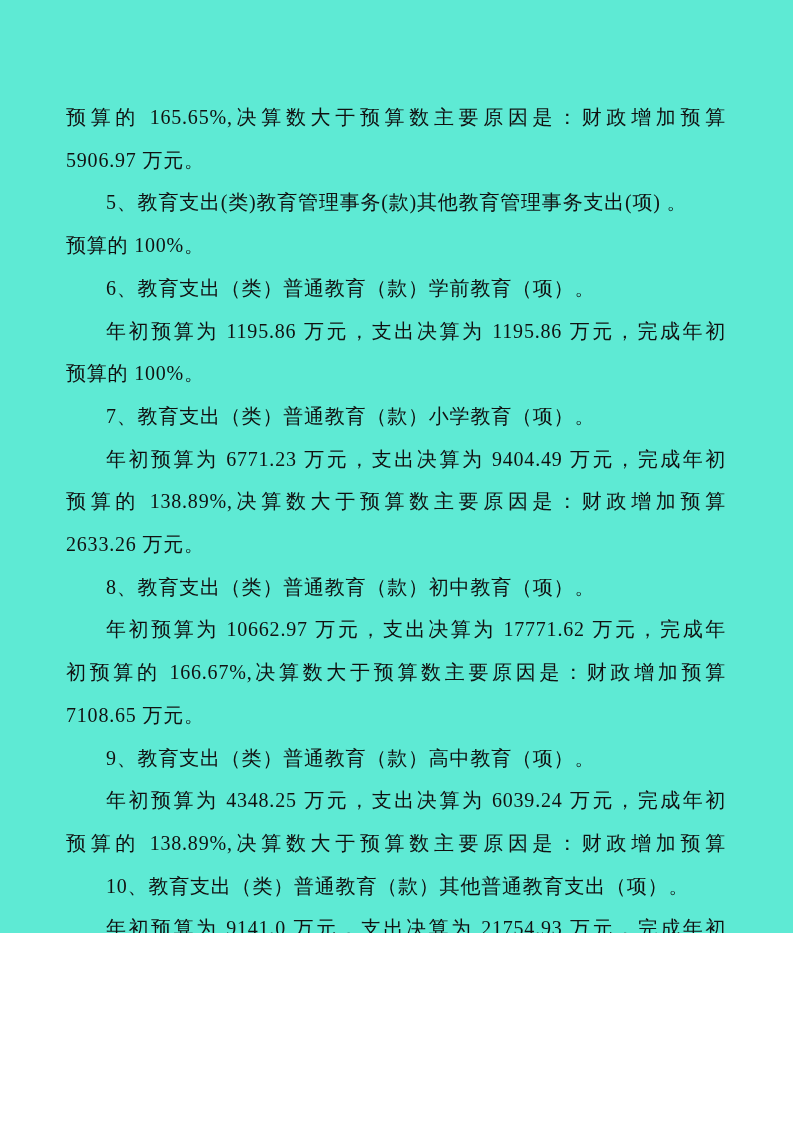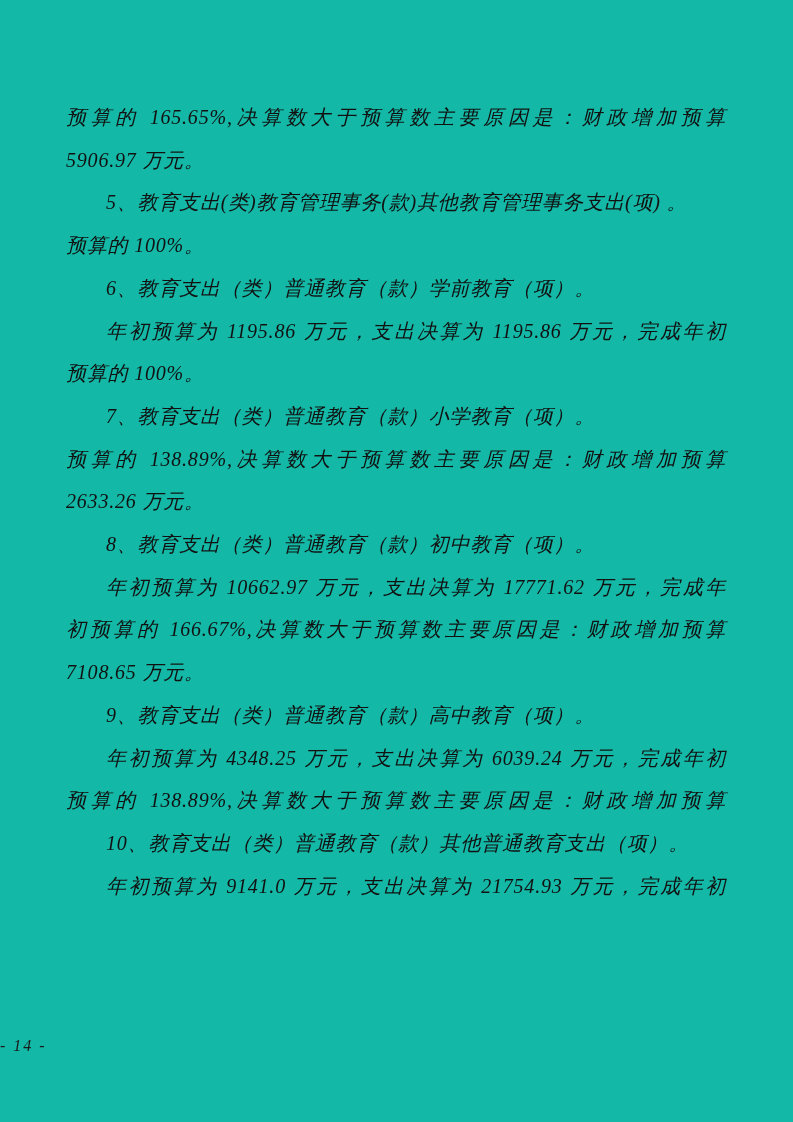--- a/index.html
+++ b/index.html
@@ -3,26 +3,25 @@
 <meta charset="utf-8">
 <style>
   html, body {
     margin: 0;
     padding: 0;
     background: #ffffff;
   }
   .page {
     position: relative;
     width: 793px;
-    height: 1122px;
-    background: #14b8a6;
+    height: 933px;
+    background: #5eead4;
     overflow: hidden;
     font-family: "Liberation Serif", "DejaVu Serif", serif;
     color: #111111;
-    font-style: italic;
   }
   .content {
     position: absolute;
     left: 66px;
     top: 96px;
     width: 660px;
   }
   .line {
     font-size: 20px;
     line-height: 42.7px;
@@ -53,20 +52,21 @@
 <div class="page">
   <div class="content">
     <div class="line j">预算的 165.65%,决算数大于预算数主要原因是：财政增加预算</div>
     <div class="line">5906.97 万元。</div>
     <div class="line ind">5、教育支出(类)教育管理事务(款)其他教育管理事务支出(项) 。</div>
     <div class="line">预算的 100%。</div>
     <div class="line ind">6、教育支出（类）普通教育（款）学前教育（项）。</div>
     <div class="line ind j">年初预算为 1195.86 万元，支出决算为 1195.86 万元，完成年初</div>
     <div class="line">预算的 100%。</div>
     <div class="line ind">7、教育支出（类）普通教育（款）小学教育（项）。</div>
+    <div class="line ind j">年初预算为 6771.23 万元，支出决算为 9404.49 万元，完成年初</div>
     <div class="line j">预算的 138.89%,决算数大于预算数主要原因是：财政增加预算</div>
     <div class="line">2633.26 万元。</div>
     <div class="line ind">8、教育支出（类）普通教育（款）初中教育（项）。</div>
     <div class="line ind j">年初预算为 10662.97 万元，支出决算为 17771.62 万元，完成年</div>
     <div class="line j">初预算的 166.67%,决算数大于预算数主要原因是：财政增加预算</div>
     <div class="line">7108.65 万元。</div>
     <div class="line ind">9、教育支出（类）普通教育（款）高中教育（项）。</div>
     <div class="line ind j">年初预算为 4348.25 万元，支出决算为 6039.24 万元，完成年初</div>
     <div class="line j">预算的 138.89%,决算数大于预算数主要原因是：财政增加预算</div>
     <div class="line ind">10、教育支出（类）普通教育（款）其他普通教育支出（项）。</div>

